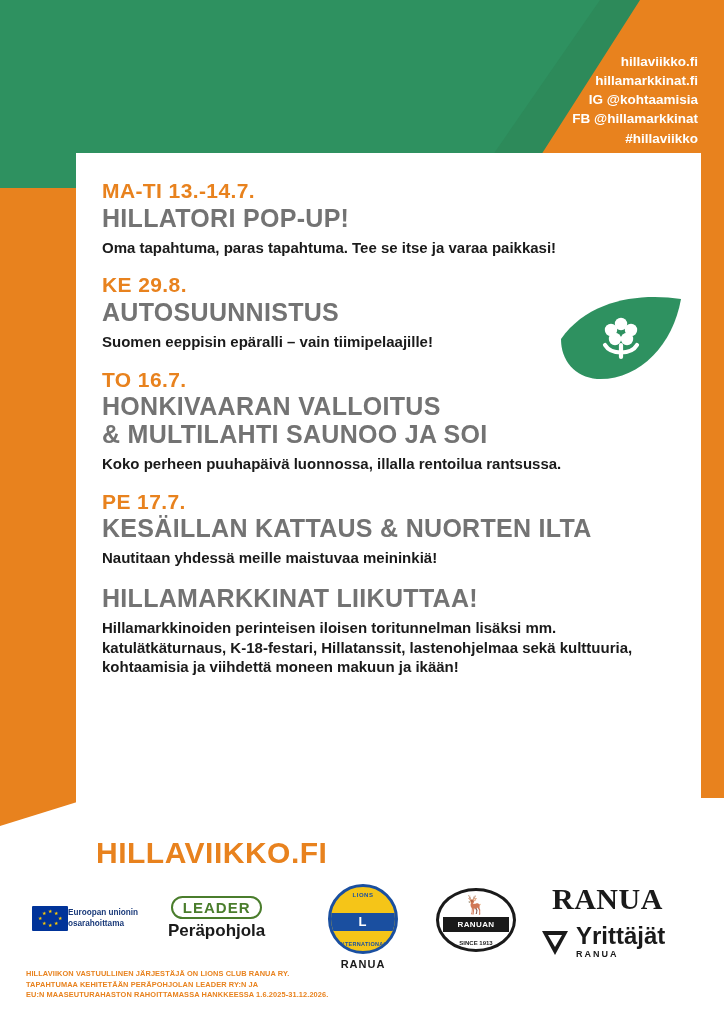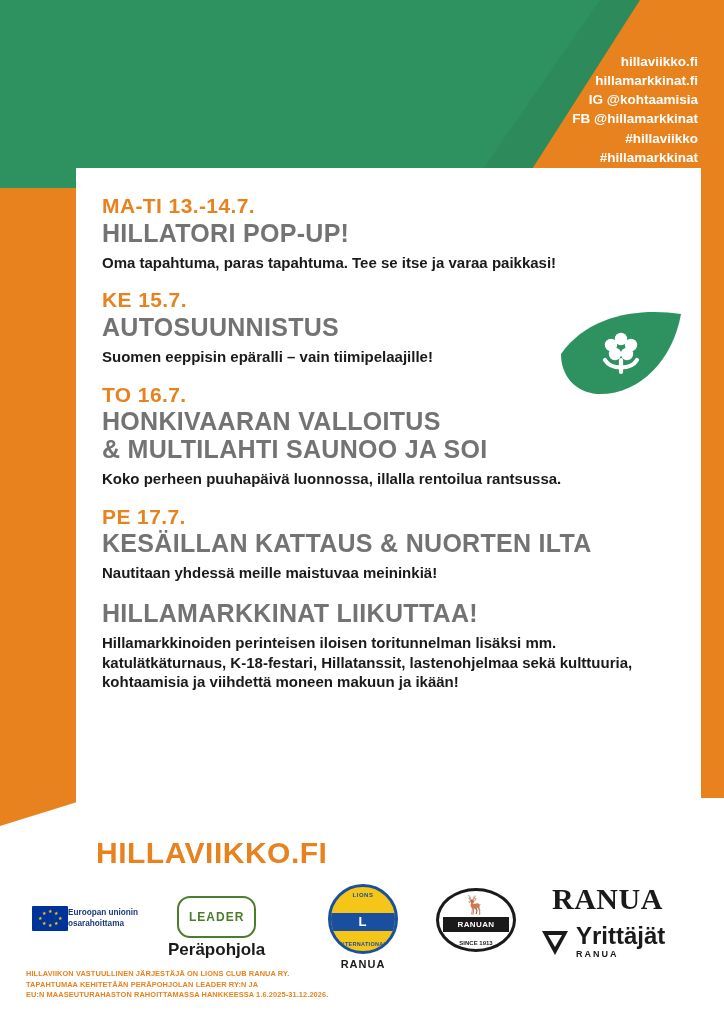--- a/index.html
+++ b/index.html
@@ -43,21 +43,21 @@
 
   .contact-block {
     position:absolute; right:26px; top:52px;
     text-align:right; color:#ffffff;
     font-size:13.5px; font-weight:bold; line-height:1.42;
     z-index:3;
   }
 
   
   .card {
-    position:absolute; left:76px; top:168px; width:625px; height:650px;
+    position:absolute; left:76px; top:153px; width:625px; height:650px;
     background:#ffffff; z-index:2;
   }
   .card-pad { padding:26px 28px 20px 26px; position:relative; height:100%; }
 
   .event { margin-bottom:16px; }
   .event:last-child { margin-bottom:0; }
   .ev-date {
     color:#e8821e; font-size:21px; font-weight:bold;
     letter-spacing:0.4px; line-height:1.18;
   }
@@ -103,22 +103,22 @@
   .eu-logo { position:absolute; left:32px; top:22px; display:flex; align-items:center; }
   .eu-flag {
     width:36px; height:25px; background:#003399; position:relative; border-radius:1px;
   }
   .eu-stars { position:absolute; inset:0; }
   .eu-star { position:absolute; color:#ffcc00; font-size:5px; line-height:5px; }
   .eu-text { color:#1a3a7a; font-size:8.2px; font-weight:bold; line-height:1.3; }
 
   .leader-logo { position:absolute; left:168px; top:12px; text-align:center; }
   .leader-badge {
-    border:2px solid #4a7d2c; border-radius:13px; padding:12px 10px;
-    color:#4a7d2c; font-size:12px; font-weight:bold; display:inline-block;
+    border:2px solid #4a7d2c; border-radius:13px; padding:1px 10px;
+    color:#4a7d2c; font-size:15px; font-weight:bold; display:inline-block;
     letter-spacing:1px;
   }
   .leader-name { color:#1a1a1a; font-size:17px; font-weight:bold; margin-top:2px; }
 
   .lions-logo { position:absolute; left:320px; top:0px; text-align:center; width:86px; }
   .lions-circle {
     width:70px; height:70px; border-radius:50%;
     background:#f5c518; border:3px solid #1a4fa0;
     margin:0 auto; position:relative; overflow:hidden;
   }
@@ -187,21 +187,21 @@
       </g>
     </svg>
 
     <div class="event">
       <div class="ev-date">MA-TI 13.-14.7.</div>
       <div class="ev-title">HILLATORI POP-UP!</div>
       <div class="ev-desc">Oma tapahtuma, paras tapahtuma. Tee se itse ja varaa paikkasi!</div>
     </div>
 
     <div class="event">
-      <div class="ev-date">KE 15.7.</div>
+      <div class="ev-date">KE 29.8.</div>
       <div class="ev-title">AUTOSUUNNISTUS</div>
       <div class="ev-desc">Suomen eeppisin epäralli – vain tiimipelaajille!</div>
     </div>
 
     <div class="event">
       <div class="ev-date">TO 16.7.</div>
       <div class="ev-title">HONKIVAARAN VALLOITUS</div>
       <div class="ev-title second">&amp; MULTILAHTI SAUNOO JA SOI</div>
       <div class="ev-desc">Koko perheen puuhapäivä luonnossa, illalla rentoilua rantsussa.</div>
     </div>

